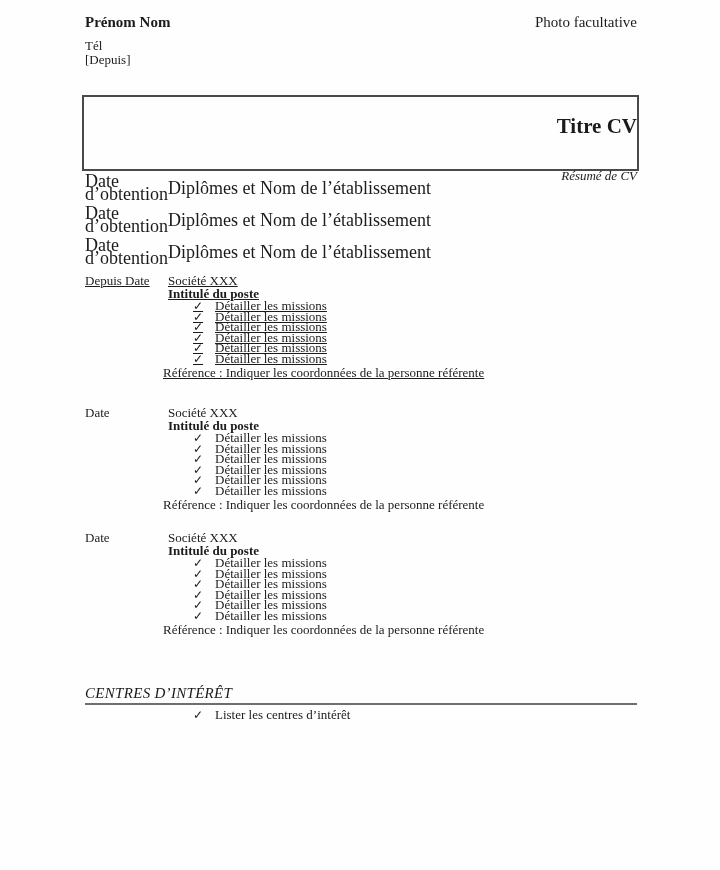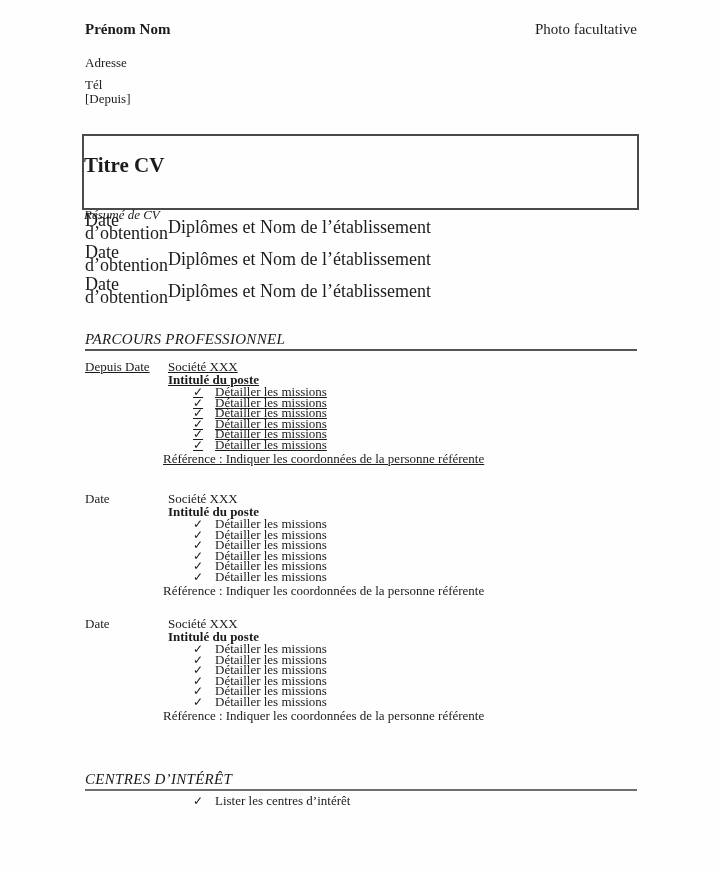--- a/index.html
+++ b/index.html
@@ -9,21 +9,21 @@
   }
   .page {
     position: relative;
     width: 720px;
     height: 870px;
     background: #fefefe;
     font-family: "Liberation Serif", "DejaVu Serif", serif;
     color: #1b1b1b;
     overflow: hidden;
     box-sizing: border-box;
-    padding-top: 22px;
+    padding-top: 15px;
   }
   .content {
     margin-left: 85px;
     width: 552px;
   }
   
   .header {
     display: flex;
     justify-content: space-between;
     align-items: baseline;
@@ -50,21 +50,21 @@
     font-size: 13px;
     line-height: 13.5px;
   }
   
   .title-box {
     margin-top: 29px;
     margin-left: -3px;
     width: 553px;
     height: 72px;
     border: 2px solid #4a4a4a;
-    text-align: left;
+    text-align: right;
   }
   .cv-title {
     margin-top: 19px;
     font-size: 21px;
     line-height: 20px;
     font-weight: bold;
   }
   .cv-summary {
     margin-top: 33px;
     font-size: 13px;
@@ -133,21 +133,20 @@
 <body>
 
 <div class="page">
   <div class="content">
 
     <div class="header">
       <span class="name">Prénom Nom</span>
       <span class="photo-note">Photo facultative</span>
     </div>
 
-    <div class="address">Adresse</div>
     <div class="contact-lines">
       <div>Tél</div>
       <div>[Depuis]</div>
     </div>
 
     <div class="title-box">
       <div class="cv-title">Titre CV</div>
       <div class="cv-summary">Résumé de CV</div>
     </div>
 
@@ -159,21 +158,20 @@
       <div class="edu-row">
         <span class="label">Date d’obtention</span>
         <span class="value">Diplômes et Nom de l’établissement</span>
       </div>
       <div class="edu-row">
         <span class="label">Date d’obtention</span>
         <span class="value">Diplômes et Nom de l’établissement</span>
       </div>
     </div>
 
-    <h2 class="section-heading heading-experience">PARCOURS PROFESSIONNEL</h2>
 
     <div class="job job-1">
       <div class="date-col">Depuis Date</div>
       <div class="job-body">
         <div class="company">Société XXX</div>
         <div class="role">Intitulé du poste</div>
         <div class="missions">
           <div class="mission">
               <span class="check">✓</span>
               <span class="text">Détailler les missions</span>

